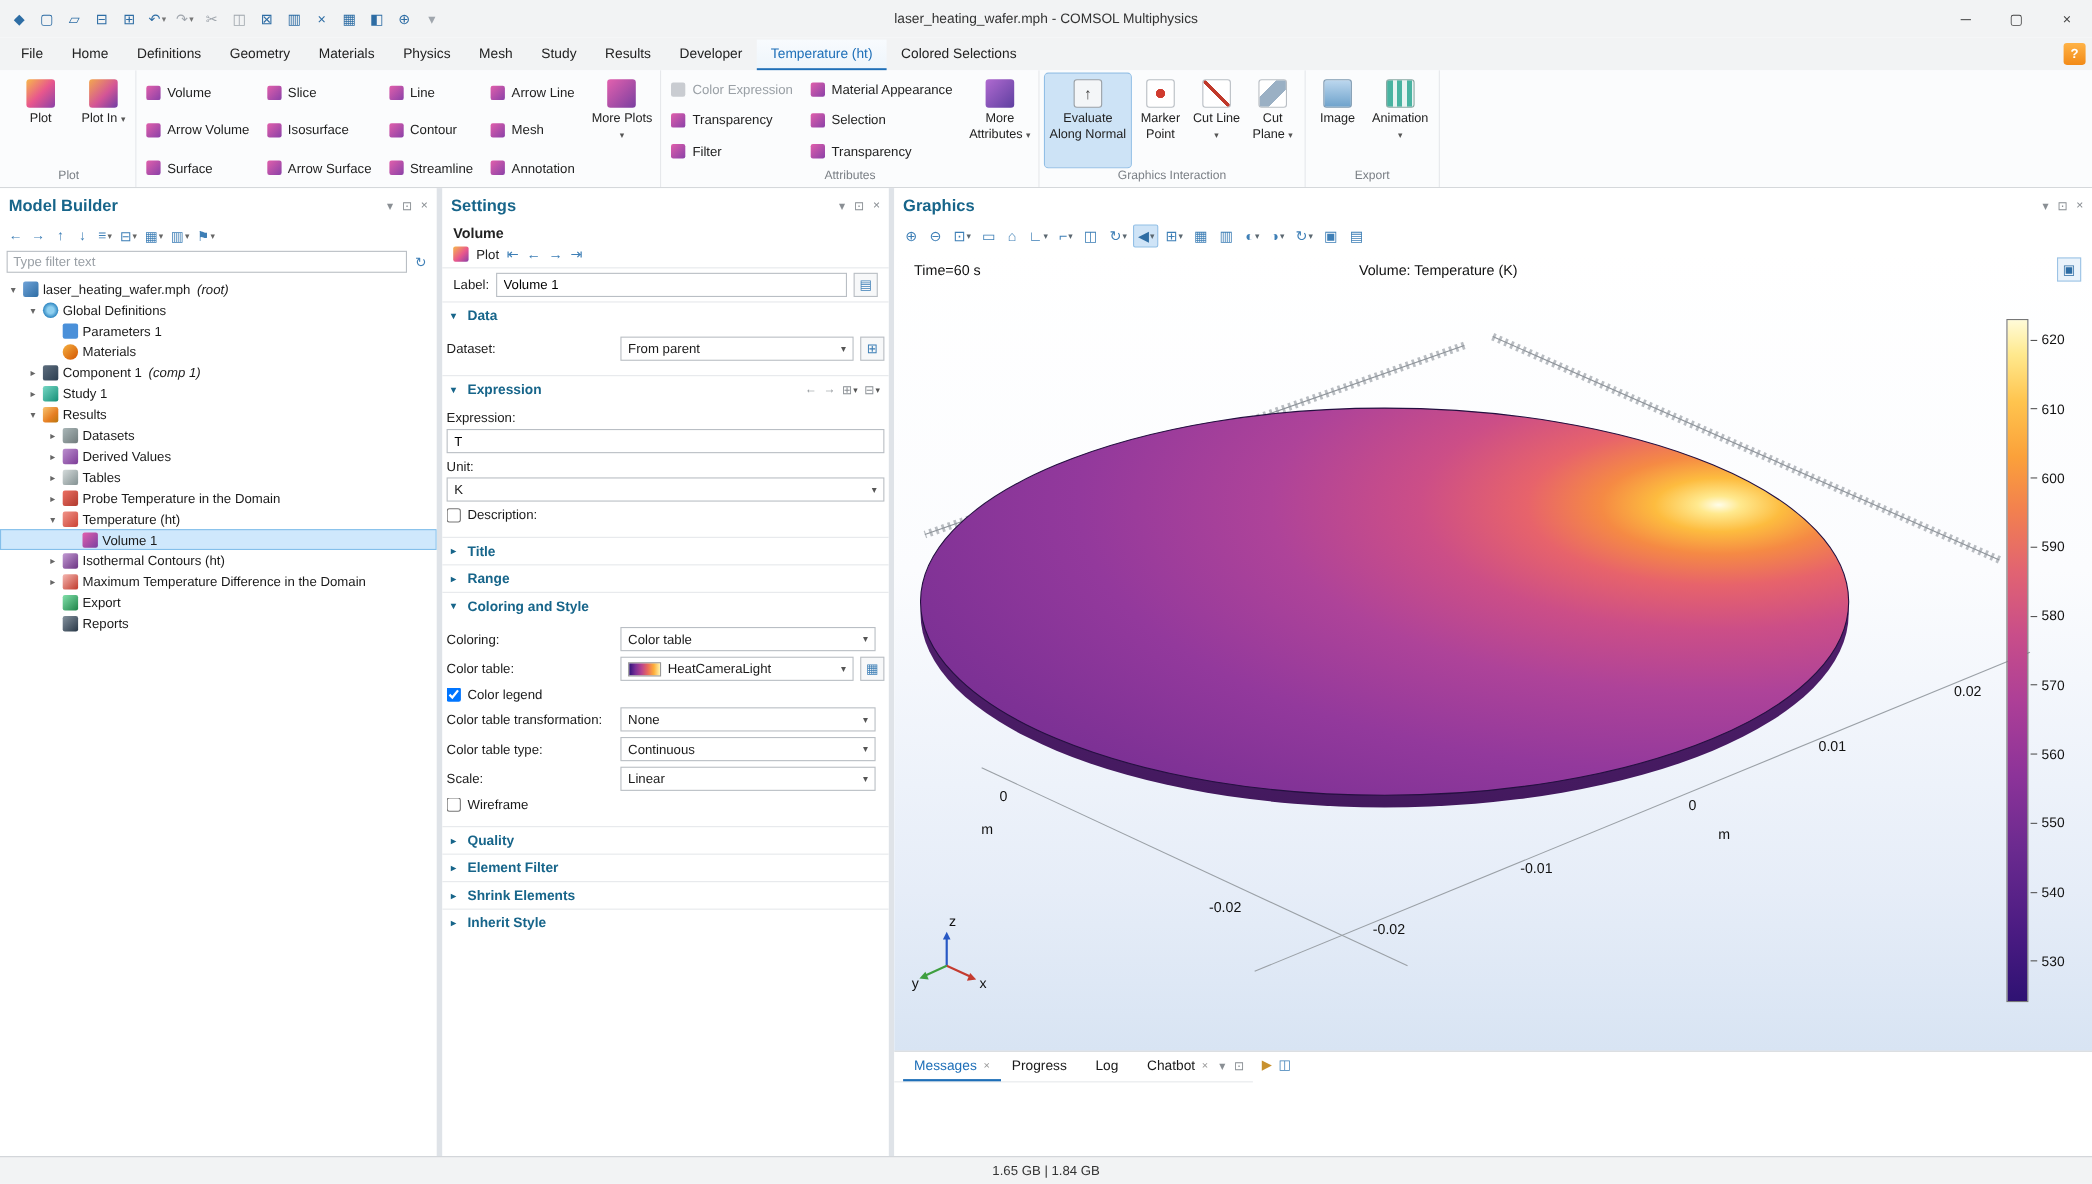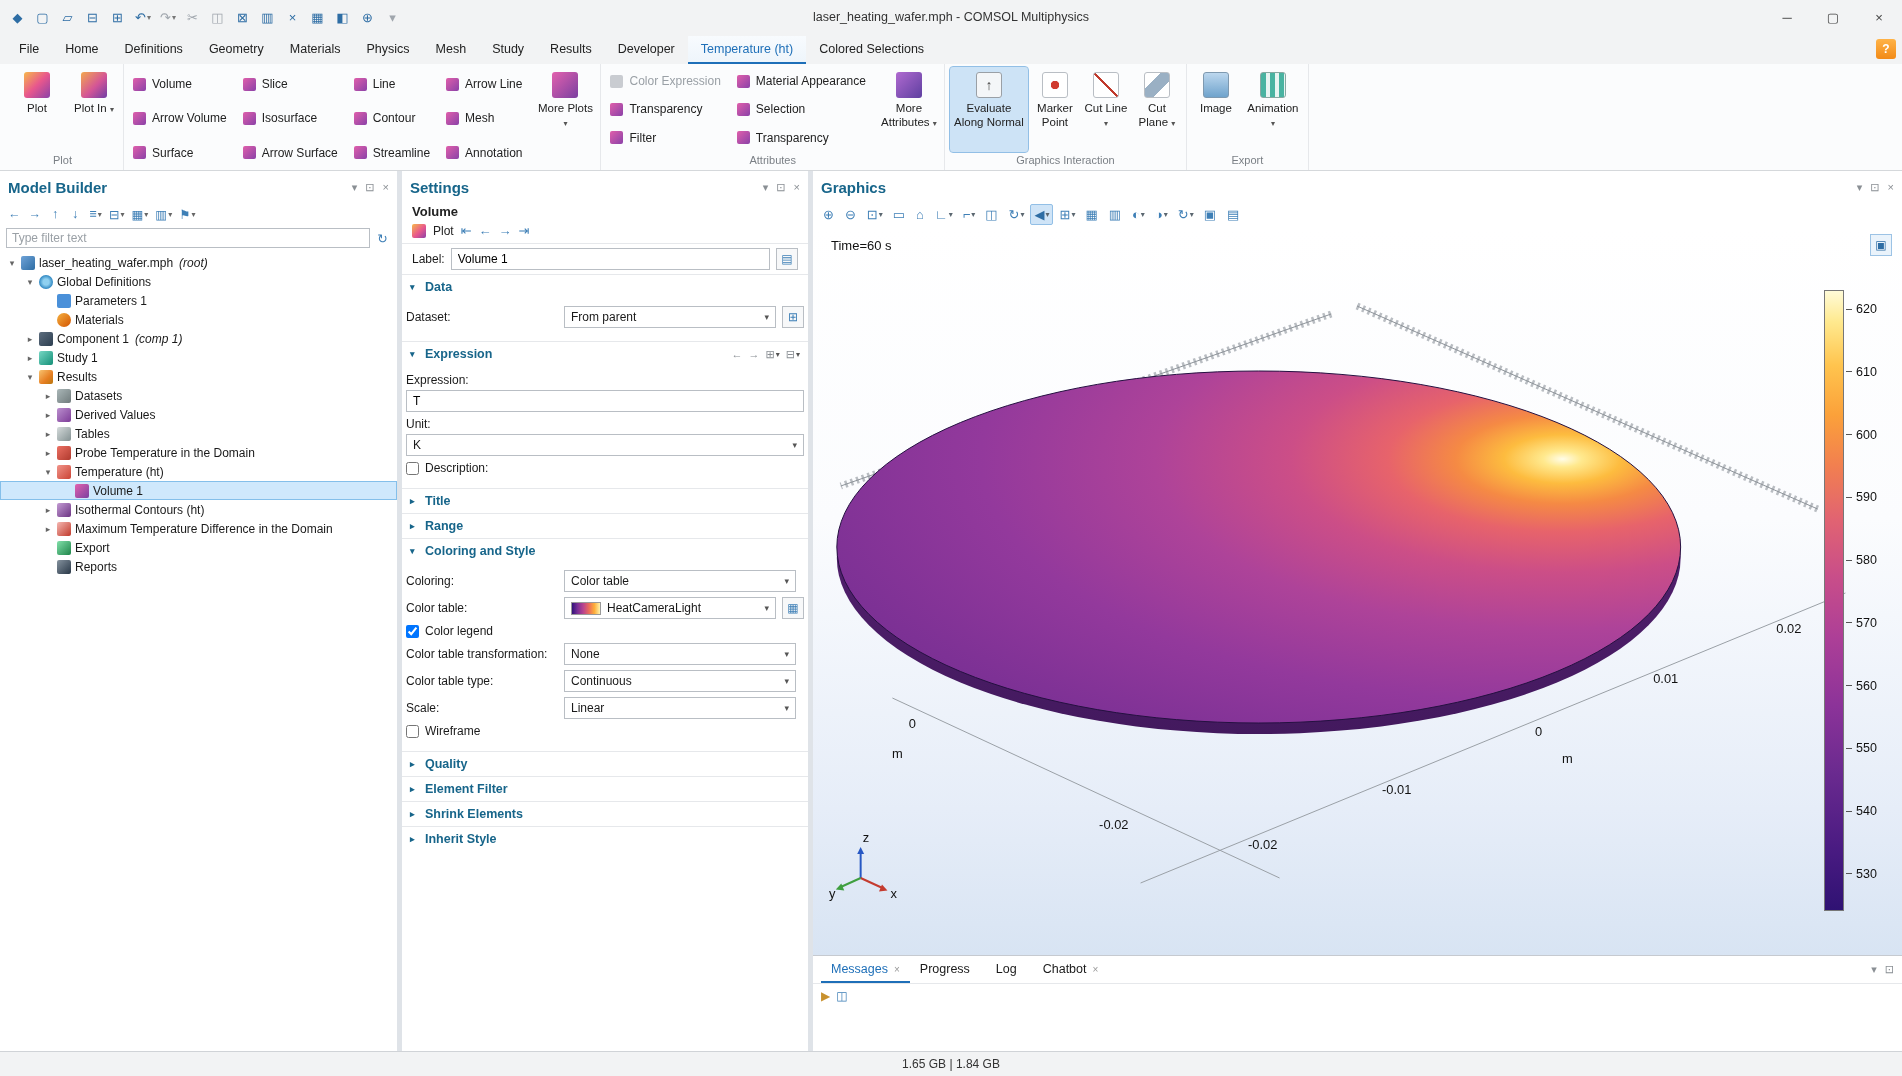--- a/index.html
+++ b/index.html
@@ -137,21 +137,21 @@
   .g-time{position:absolute;left:18px;top:10px;font-size:13px;color:#111;}
   .g-plot-title{position:absolute;left:0;right:100px;top:10px;text-align:center;font-size:13px;color:#111;}
   .g-corner-icon{position:absolute;right:10px;top:6px;width:22px;height:22px;border:1px solid #9cc3e5;background:#eaf3fb;color:#2e6da4;display:flex;align-items:center;justify-content:center;font-size:12px;}
   .colorbar{position:absolute;right:58px;top:62px;bottom:44px;width:20px;border:1px solid #777;
     background:linear-gradient(to top,#2f1273 0%,#4a1b82 10%,#6a2a8f 22%,#8c3399 33%,#ad3f97 44%,#c94e89 54%,#e16372 63%,#f2804f 72%,#fba13a 80%,#ffc44e 88%,#ffe98e 95%,#fffbd8 100%);}
   .cb-ticks{position:absolute;right:12px;top:62px;bottom:44px;width:44px;display:flex;flex-direction:column;justify-content:space-between;padding:12px 0 30px;}
   .cb-tick{display:flex;align-items:center;gap:4px;font-size:12.5px;color:#111;height:14px;}
   .cb-dash{width:6px;height:1px;background:#555;flex:none;}
 
   
-  .messages{height:96px;border-top:1px solid var(--border);display:flex;flex-direction:column;flex:none;background:#fff;}
+  .messages{height:96px;border-top:1px solid var(--border);display:flex;flex-direction:row;flex:none;background:#fff;}
   .m-tabs{height:28px;display:flex;align-items:flex-end;padding:0 8px;border-bottom:1px solid var(--softborder);flex:none;}
   .m-tab{padding:6px 10px 5px;display:flex;gap:6px;align-items:center;font-size:12.5px;border-bottom:2px solid transparent;}
   .m-tab.active{color:var(--blue);border-bottom-color:var(--blue);}
   .m-close{font-size:10px;color:#999;}
   .m-hicons{margin-left:auto;display:flex;gap:8px;color:#8a8f94;font-size:11px;align-self:center;}
   .m-toolbar{height:24px;display:flex;align-items:center;gap:6px;padding:0 8px;flex:none;}
   .m-tool{font-size:12px;}
   .m-pointer{color:#c8912e;} .m-copy{color:var(--icon-blue);}
   .m-content{flex:1;}
 
@@ -945,20 +945,21 @@
             <polygon points="27,12.5 18.5,13.5 21.5,6.5" fill="#c43b2f"></polygon>
             <line x1="0" y1="0" x2="-20" y2="9" stroke="#3f9f3f" stroke-width="2"></line>
             <polygon points="-25,11.5 -16.5,12.5 -19.5,5.5" fill="#3f9f3f"></polygon>
             <text x="2" y="-36" font-size="12">z</text>
             <text x="30" y="20" font-size="12">x</text>
             <text x="-32" y="20" font-size="12">y</text>
           </g>
         </svg>
 
         <div class="g-time">Time=60 s</div>
+        <div class="g-plot-title">Volume: Temperature (K)</div>
         <div class="g-corner-icon">▣</div>
 
         <div class="colorbar"></div>
         <div class="cb-ticks">
 
             <div class="cb-tick">
               <span class="cb-dash"></span>
               <span>620</span>
             </div>
 

